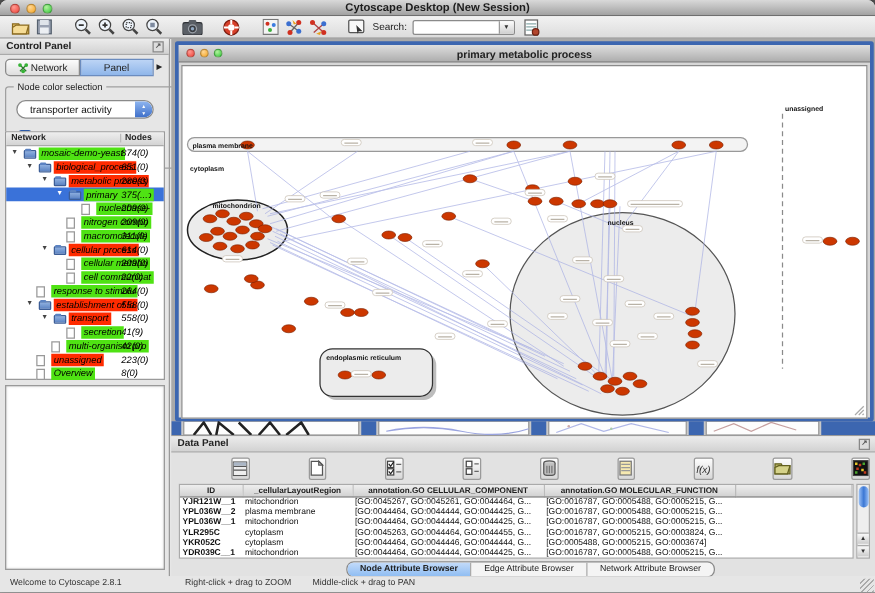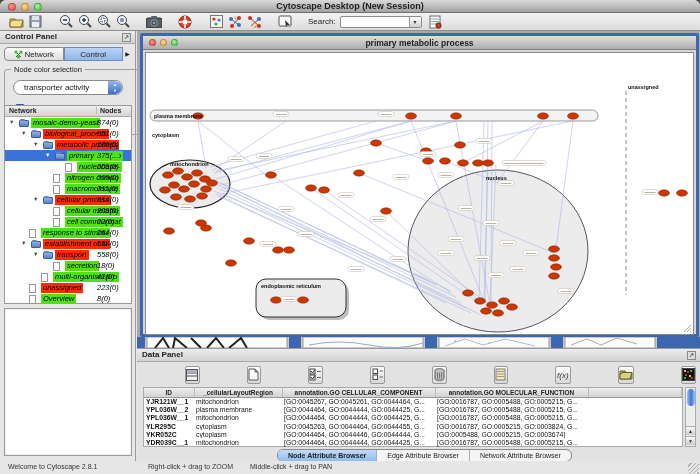--- a/index.html
+++ b/index.html
@@ -17,21 +17,21 @@
   .light.red{ left:8px; background:radial-gradient(circle at 35% 30%,#ff9a92,#f0443a);}
   .light.orange{ left:21px; background:radial-gradient(circle at 35% 30%,#ffd796,#f5a623);}
   .light.green{ left:34px; background:radial-gradient(circle at 35% 30%,#b6f3a0,#34c93b);}
 
   
   #toolbar { position:absolute; left:0; top:13px; width:700px; height:18px;
     background:linear-gradient(#f2f2f2,#dcdcdc); border-bottom:1px solid #8e8e8e;
     display:flex; align-items:center; padding-left:8px; }
   .tb-icon { width:16px; height:15px; margin-right:3px; display:flex; align-items:center; justify-content:center; }
   .tb-gap { width:12px; }
-  #search-label { font-size:8px; color:#222; margin:0 4px 0 12px; }
+  #search-label { font-size:8px; color:#222; margin:0 4px 0 2px; }
   #search-combo { width:82px; height:12px; background:#fff; border:1px solid #8a8a8a; border-radius:2px;
     position:relative; }
   #search-combo .dd { position:absolute; right:0; top:0; width:12px; height:10px;
     background:linear-gradient(#fdfdfd,#cfcfcf); border-left:1px solid #9a9a9a; font-size:6px;
     color:#333; text-align:center; line-height:10px; }
 
   
   #control-panel { position:absolute; left:0; top:31px; width:136px; height:430px;
     background:#e6e6e6; border-right:1px solid #9a9a9a; }
   .panel-header { position:relative; height:13px; background:linear-gradient(#ececec,#d2d2d2);
@@ -272,21 +272,21 @@
         <svg width="9" height="9">
             <line x1="2" y1="7" x2="7" y2="2" stroke="#2a7a2a"></line>
             <line x1="2" y1="2" x2="7" y2="7" stroke="#2a7a2a"></line>
             <circle cx="2" cy="2" r="1.5" fill="#35b335"></circle>
             <circle cx="7" cy="2" r="1.5" fill="#35b335"></circle>
             <circle cx="4.5" cy="7" r="1.5" fill="#35b335"></circle>
           </svg>
         <span>Network</span>
       </div>
       <div class="cp-tab sel">
-        <span>Control</span>
+        <span>Panel</span>
       </div>
       <div id="tab-arrow">▶</div>
     </div>
 
     <div id="color-group">
       <span class="legend">Node color selection</span>
       <div id="color-dropdown">
         <span>transporter activity</span>
         <span class="cap">▲<br>▼</span>
       </div>
@@ -370,21 +370,21 @@
           </div>
           <div class="tree-row">
             <span class="tri" style="left: 28px;">▼</span>
             <span class="t-folder" style="left: 38px;"></span>
             <span class="t-label red" style="left: 50px;">transport</span>
             <span class="t-count">558(0)</span>
           </div>
           <div class="tree-row">
             <span class="t-file" style="left: 48px;"></span>
             <span class="t-label green" style="left: 60px;">secretion</span>
-            <span class="t-count">18(0)</span>
+            <span class="t-count">41(9)</span>
           </div>
           <div class="tree-row">
             <span class="t-file" style="left: 36px;"></span>
             <span class="t-label green" style="left: 48px;">multi-organism pro</span>
             <span class="t-count">42(0)</span>
           </div>
           <div class="tree-row">
             <span class="t-file" style="left: 24px;"></span>
             <span class="t-label red" style="left: 36px;">unassigned</span>
             <span class="t-count">223(0)</span>

